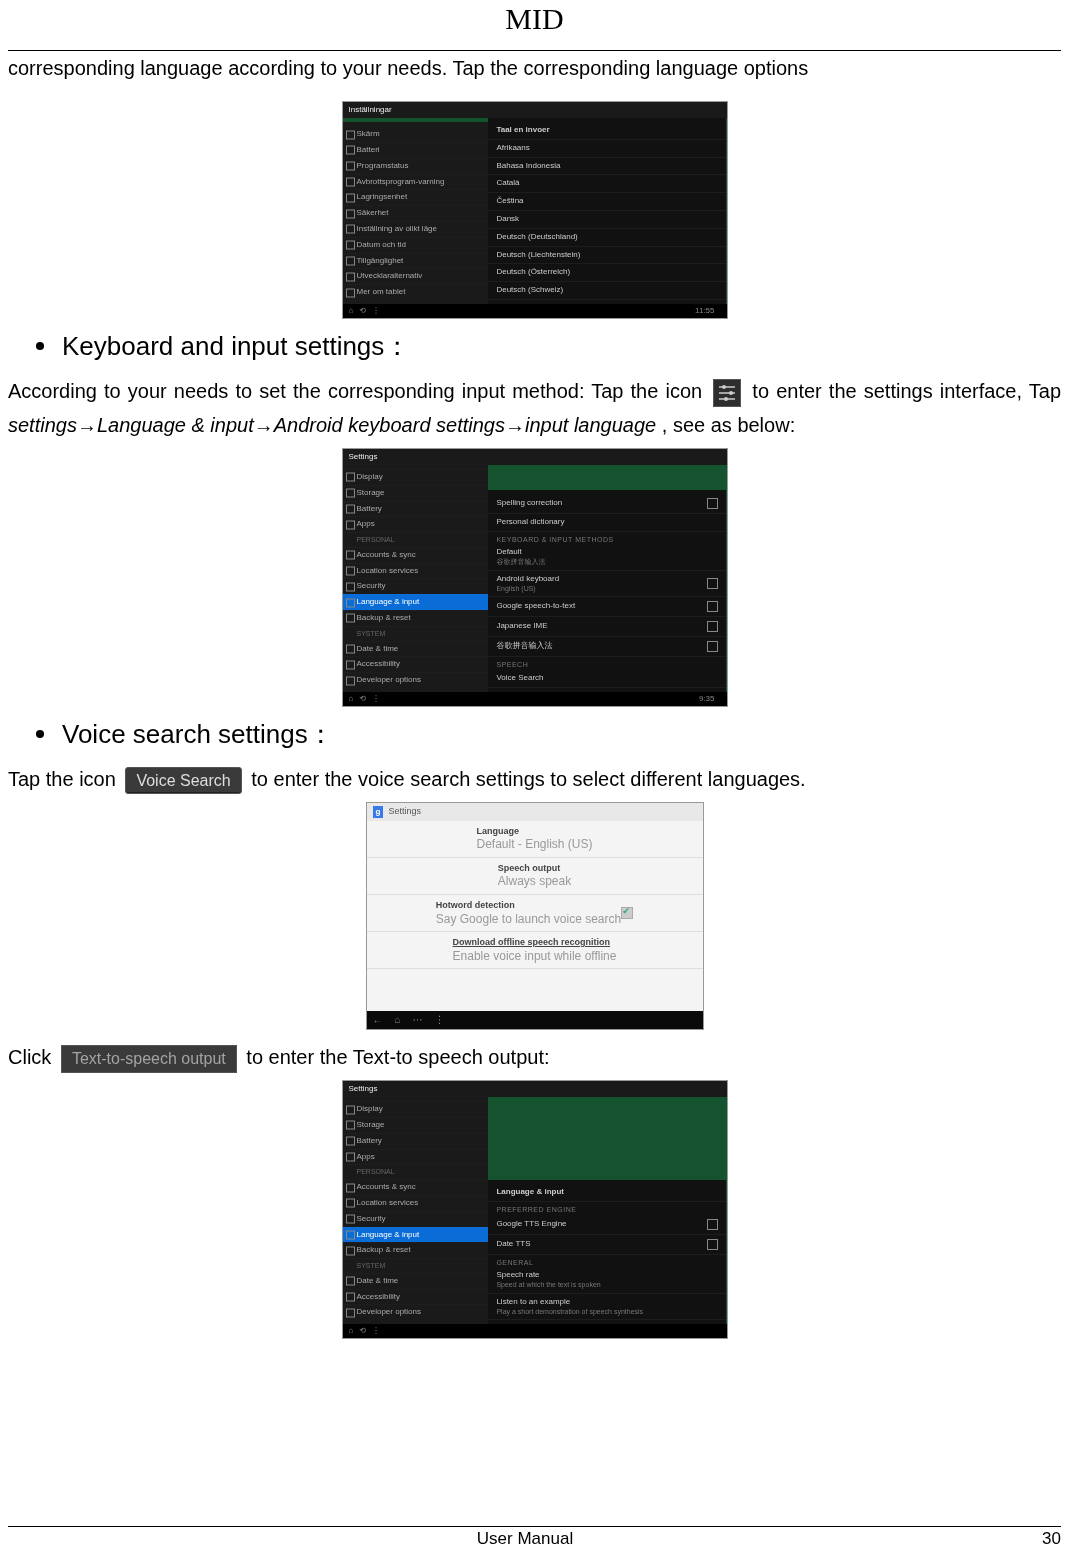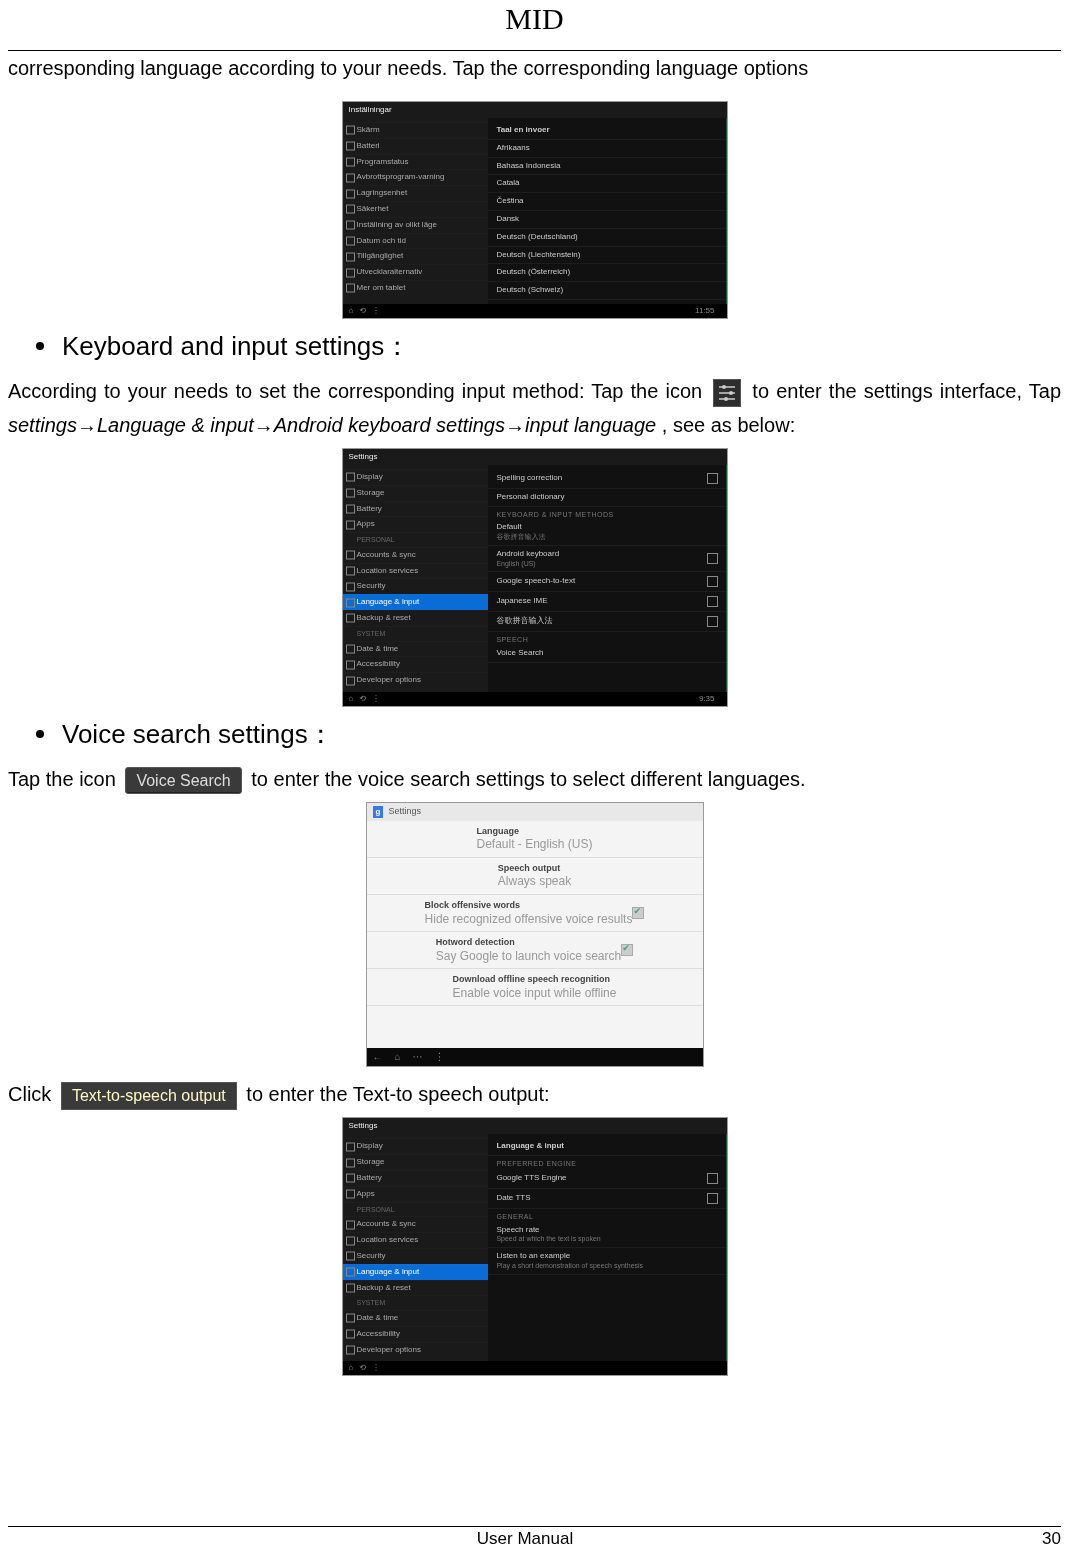--- a/index.html
+++ b/index.html
@@ -75,21 +75,21 @@
     border-radius: 3px;
     margin: 0 4px;
     line-height: 1.1;
     font-family: Arial, sans-serif;
     box-shadow: inset 0 -1px 0 rgba(0,0,0,.4);
   }
   .tts-btn {
     display: inline-block;
     vertical-align: middle;
     background: #3a3a3a;
-    color: #fef9c3;
+    color: #a3a3a3;
     font-size: 16px;
     padding: 4px 10px;
     border: 1px solid #555;
     margin: 0 4px;
     line-height: 1.1;
   }
   .screenshot-wrap {
     text-align: center;
     margin: 6px 0 10px 0;
   }
@@ -108,20 +108,21 @@
     height: 14px;
     background: #1a1a1a;
     color: #eee;
     font-size: 8px;
     padding: 1px 6px;
     display: flex;
     align-items: center;
   }
   .tablet .two-col {
     display: flex;
+    align-items: flex-end;
   }
   .tablet .left {
     width: 38%;
     background: #1a1a1a;
     padding: 4px 0;
   }
   .tablet .right {
     width: 62%;
     background: #111;
     padding: 4px 0;
@@ -399,35 +400,28 @@
             </div>
           </div>
           <div class="tl-item">
             <div>
               <div style="font-weight: bold;">Speech output</div>
               <span class="sub">Always speak</span>
             </div>
           </div>
           <div class="tl-item">
             <div>
-              <div style="font-weight: bold;">Block offensive words</div>
-              <span class="sub">Hide recognized offensive voice results</span>
+              <div style="font-weight: bold;">Hotword detection</div>
+              <span class="sub">Say Google to launch voice search</span>
             </div>
             <span class="check"></span>
           </div>
           <div class="tl-item">
             <div>
-              <div style="font-weight: bold;">Hotword detection</div>
-              <span class="sub">Say Google to launch voice search</span>
-            </div>
-            <span class="check"></span>
-          </div>
-          <div class="tl-item">
-            <div>
-              <div style="font-weight: bold;">Download offline speech recognition</div>
+              <div style="font-weight: bold; text-decoration: underline;">Download offline speech recognition</div>
               <span class="sub">Enable voice input while offline</span>
             </div>
           </div>
         </div>
       <div class="blank"></div>
       <div class="tl-nav">
           <span>←</span>
           <span>⌂</span>
           <span>⋯</span>
           <span>⋮</span>

